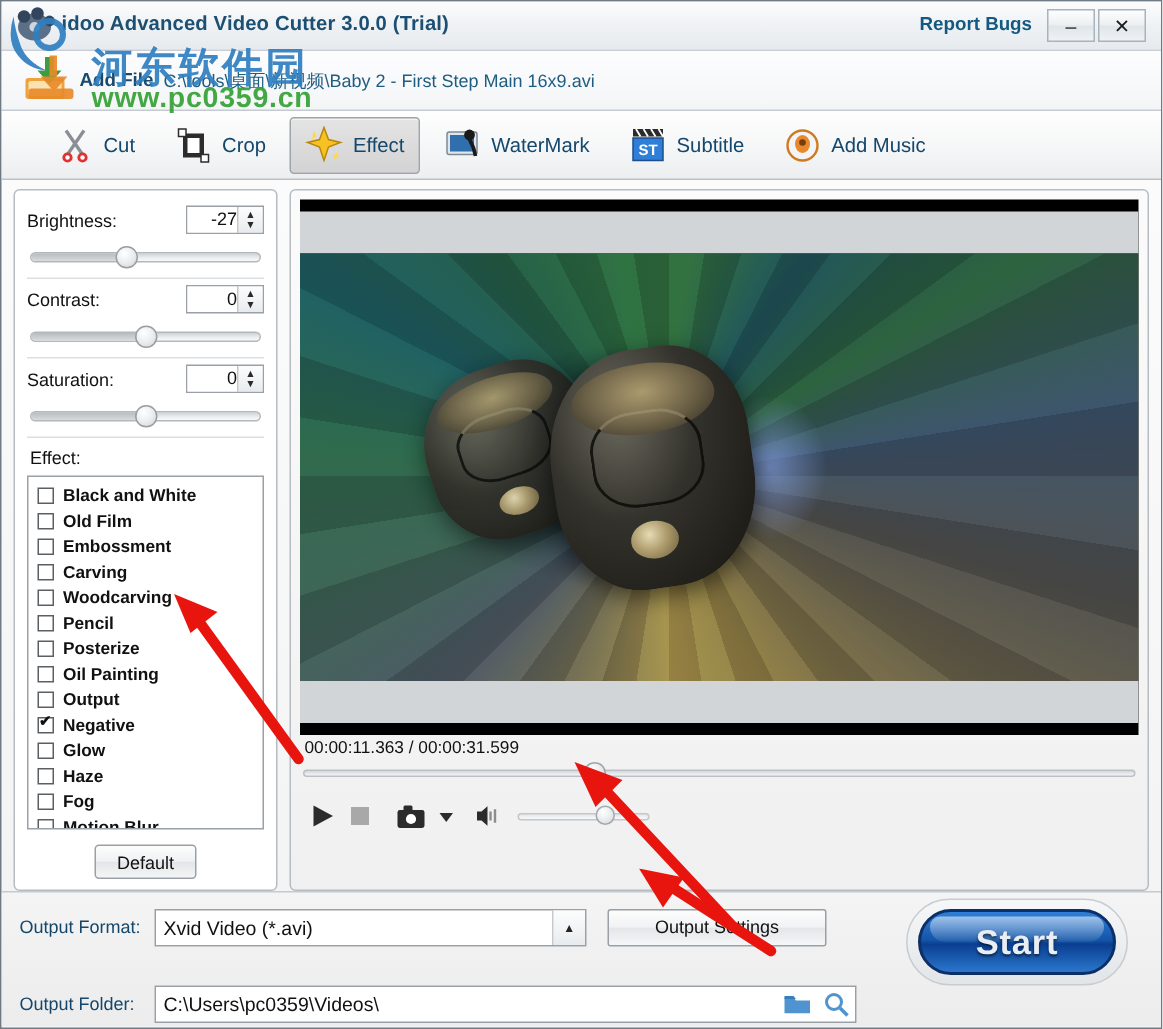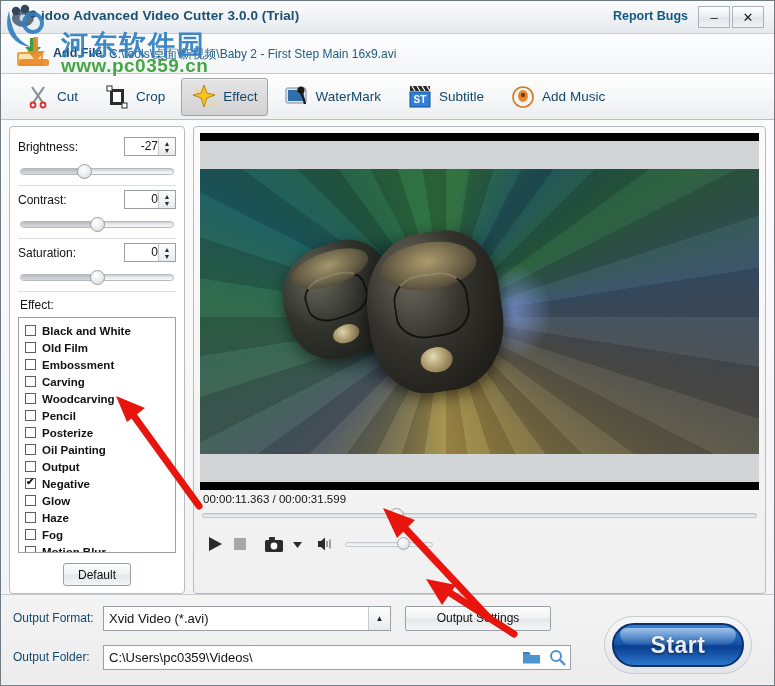--- a/index.html
+++ b/index.html
@@ -69,21 +69,21 @@
   #file-path {
     position: absolute; left: 108px; top: 12px;
     font-size: 12px; color: #1f5d80; white-space: nowrap;
   }
 
   
   #toolbar {
     position: relative; height: 46px;
     background: linear-gradient(180deg,#fefefe 0%,#f6f7f8 50%,#eceef0 100%);
     border-bottom: 1px solid #b9c0c6;
-    display: flex; align-items: center; padding-left: 14px;
+    display: flex; align-items: center; padding-left: 26px;
   }
   .tbitem {
     display: flex; align-items: center; gap: 6px;
     height: 38px; padding: 0 9px; margin-right: 6px;
     border: 1px solid transparent; border-radius: 3px;
     cursor: pointer;
   }
   .tbitem.active {
     background: linear-gradient(180deg,#e4e4e4 0%,#d3d3d3 100%);
     border: 1px solid #9fa4a8;
@@ -259,21 +259,21 @@
     cursor: pointer;
   }
 
   
   #bottombar {
     position: relative; height: 90px;
     background: linear-gradient(180deg,#f4f4f4,#ececec);
     border-top: 1px solid #c6cacd;
     padding: 10px 12px;
   }
-  .out-row { display: flex; align-items: center; height: 26px; margin-bottom: 13px; }
+  .out-row { display: flex; align-items: center; height: 26px; margin-bottom: 25px; }
   .out-label { width: 90px; font-size: 12px; color: #14476b; }
   .combo {
     position: relative; width: 288px; height: 25px;
     border: 1px solid #9aa0a6; background: #fff; display: flex; align-items: center;
   }
   .combo .txt { font-size: 13px; color: #111; padding-left: 5px; flex: 1; white-space: nowrap; }
   .combo .arrowbtn {
     width: 22px; height: 23px; border-left: 1px solid #c6cacd;
     background: linear-gradient(180deg,#fdfdfd,#e8ebee);
     display: flex; align-items: center; justify-content: center;
@@ -288,21 +288,21 @@
   }
   .pathbox {
     position: relative; width: 468px; height: 25px;
     border: 1px solid #9aa0a6; background: #fff;
     display: flex; align-items: center;
   }
   .pathbox .txt { font-size: 13px; color: #111; padding-left: 5px; flex: 1; white-space: nowrap; }
   .pathbox .ico { width: 26px; display: flex; align-items: center; justify-content: center; cursor: pointer; }
 
   #start-btn {
-    position: absolute; right: 22px; top: 21px;
+    position: absolute; right: 22px; top: 4px;
     width: 148px; height: 58px; border-radius: 29px;
     background: linear-gradient(180deg,#f6f7f8,#e2e5e8);
     border: 1px solid #c7ccd1;
     display: flex; align-items: center; justify-content: center;
     cursor: pointer;
   }
   #start-inner {
     width: 132px; height: 44px; border-radius: 22px;
     border: 2px solid #0b2f66;
     background: linear-gradient(180deg,#2f7fd8 0%,#1456a8 46%,#0a3f91 54%,#2a76cc 100%);

